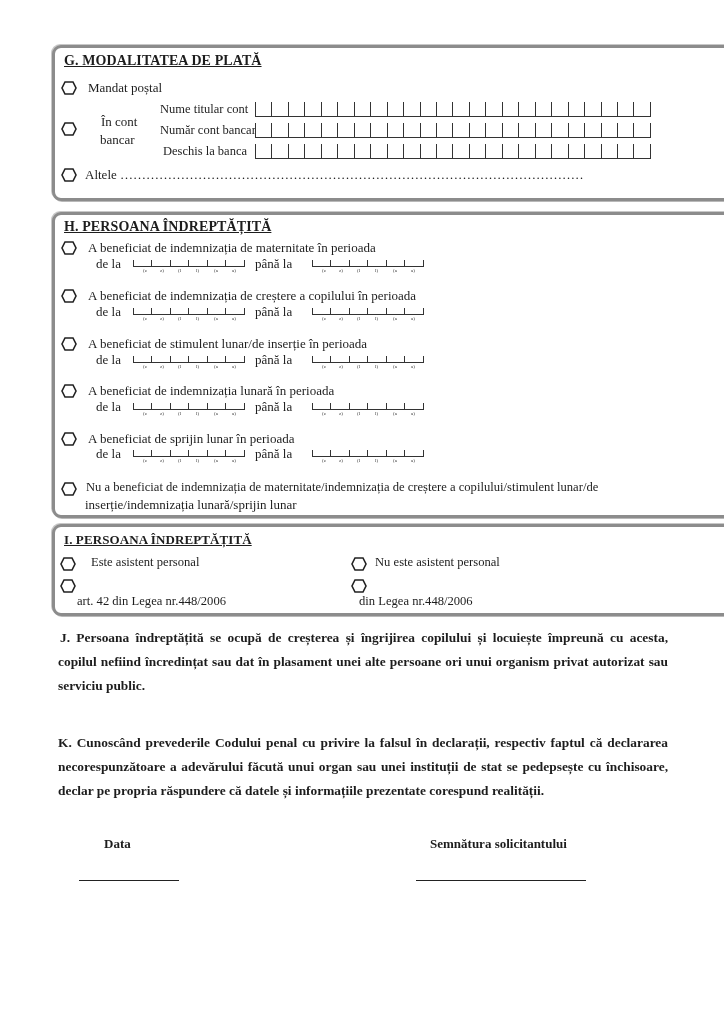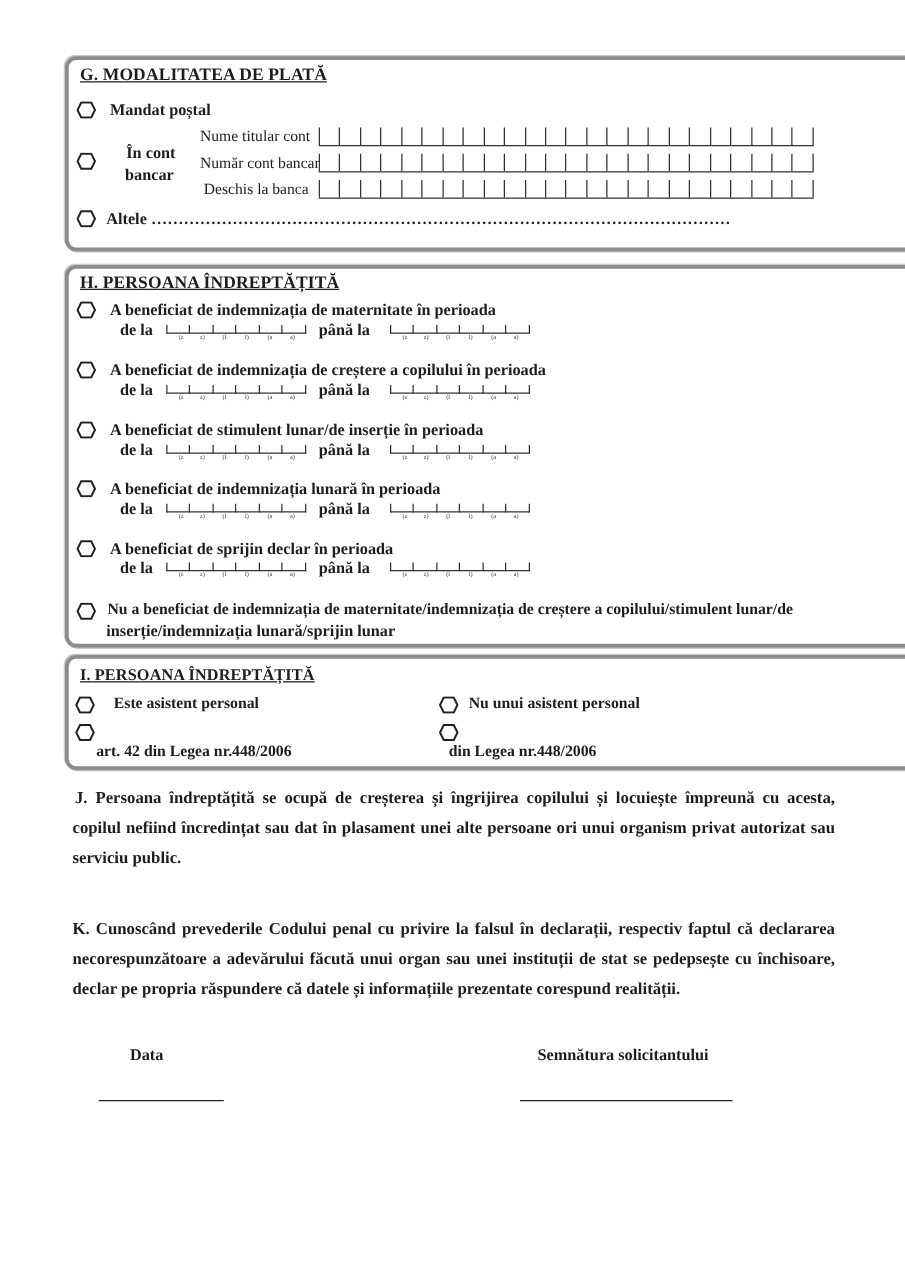--- a/index.html
+++ b/index.html
@@ -14,21 +14,21 @@
     box-sizing: border-box;
   }
   .box-title {
     position: absolute; left: 9px; font-weight: bold; font-size: 14px; text-decoration: underline;
     letter-spacing: 0.1px; white-space: nowrap;
   }
   .hex {
     position: absolute; width: 16px; height: 14px;
   }
   .hex svg { display: block; }
-  .lbl { position: absolute; font-weight: bold; font-size: 13px; white-space: nowrap; }
+  .lbl { position: absolute; font-weight: normal; font-size: 13px; white-space: nowrap; }
   .lbl-n { position: absolute; font-size: 12.5px; white-space: nowrap; }
   .grid {
     position: absolute; height: 15px; border-bottom: 1.5px solid #333;
     box-sizing: border-box; display: flex;
   }
   .grid .cell { flex: 1; border-left: 1.5px solid #333; }
   .grid .cell:last-child { border-right: 1.5px solid #333; }
   .date {
     position: absolute; width: 112px; height: 18px;
   }
@@ -330,21 +330,21 @@
         <span class="sub" style="left:99px">a)</span>
     </div>
   </div>
 
   <div>
     <span class="hex" style="left:6px; top:217px;">
         <svg width="16" height="14" viewBox="0 0 16 14">
           <polygon points="4,1 12,1 15,7 12,13 4,13 1,7" fill="#fff" stroke="#222" stroke-width="1.6"></polygon>
         </svg>
       </span>
-    <div class="lbl" style="left:33px; top:216px;">A beneficiat de sprijin declar în perioada</div>
+    <div class="lbl" style="left:33px; top:216px;">A beneficiat de sprijin lunar în perioada</div>
     <div class="lbl" style="left:41px; top:231px;">de la</div>
     <div class="date" style="left:78px; top:232px;">
       <div class="bar"></div>
       <div class="tick" style="left:0"></div>
         <div class="tick" style="left:18px"></div>
         <div class="tick" style="left:37px"></div>
         <div class="tick" style="left:55px"></div>
         <div class="tick" style="left:74px"></div>
         <div class="tick" style="left:92px"></div>
         <div class="tick" style="left:111px"></div>
@@ -393,21 +393,21 @@
         <polygon points="4,1 12,1 15,7 12,13 4,13 1,7" fill="#fff" stroke="#222" stroke-width="1.6"></polygon>
       </svg>
     </span>
   <div class="lbl" style="left:36px; top:28px; font-size:12.6px;">Este asistent personal</div>
 
   <span class="hex" style="left:296px; top:30px;">
       <svg width="16" height="14" viewBox="0 0 16 14">
         <polygon points="4,1 12,1 15,7 12,13 4,13 1,7" fill="#fff" stroke="#222" stroke-width="1.6"></polygon>
       </svg>
     </span>
-  <div class="lbl" style="left:320px; top:28px; font-size:12.6px;">Nu unui asistent personal</div>
+  <div class="lbl" style="left:320px; top:28px; font-size:12.6px;">Nu este asistent personal</div>
 
   <span class="hex" style="left:5px; top:52px;">
       <svg width="16" height="14" viewBox="0 0 16 14">
         <polygon points="4,1 12,1 15,7 12,13 4,13 1,7" fill="#fff" stroke="#222" stroke-width="1.6"></polygon>
       </svg>
     </span>
   <div class="lbl" style="left:22px; top:67px; font-size:12.6px;">art. 42 din Legea nr.448/2006</div>
 
   <span class="hex" style="left:296px; top:52px;">
       <svg width="16" height="14" viewBox="0 0 16 14">

